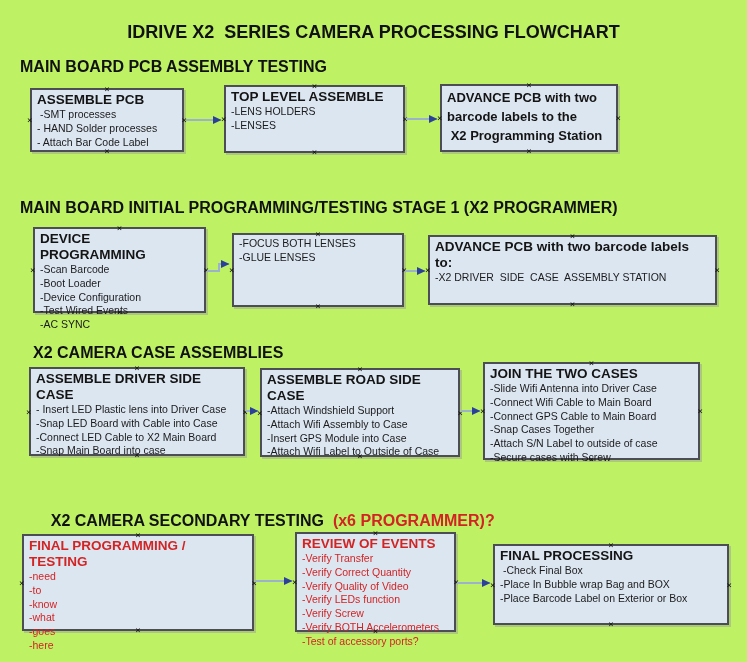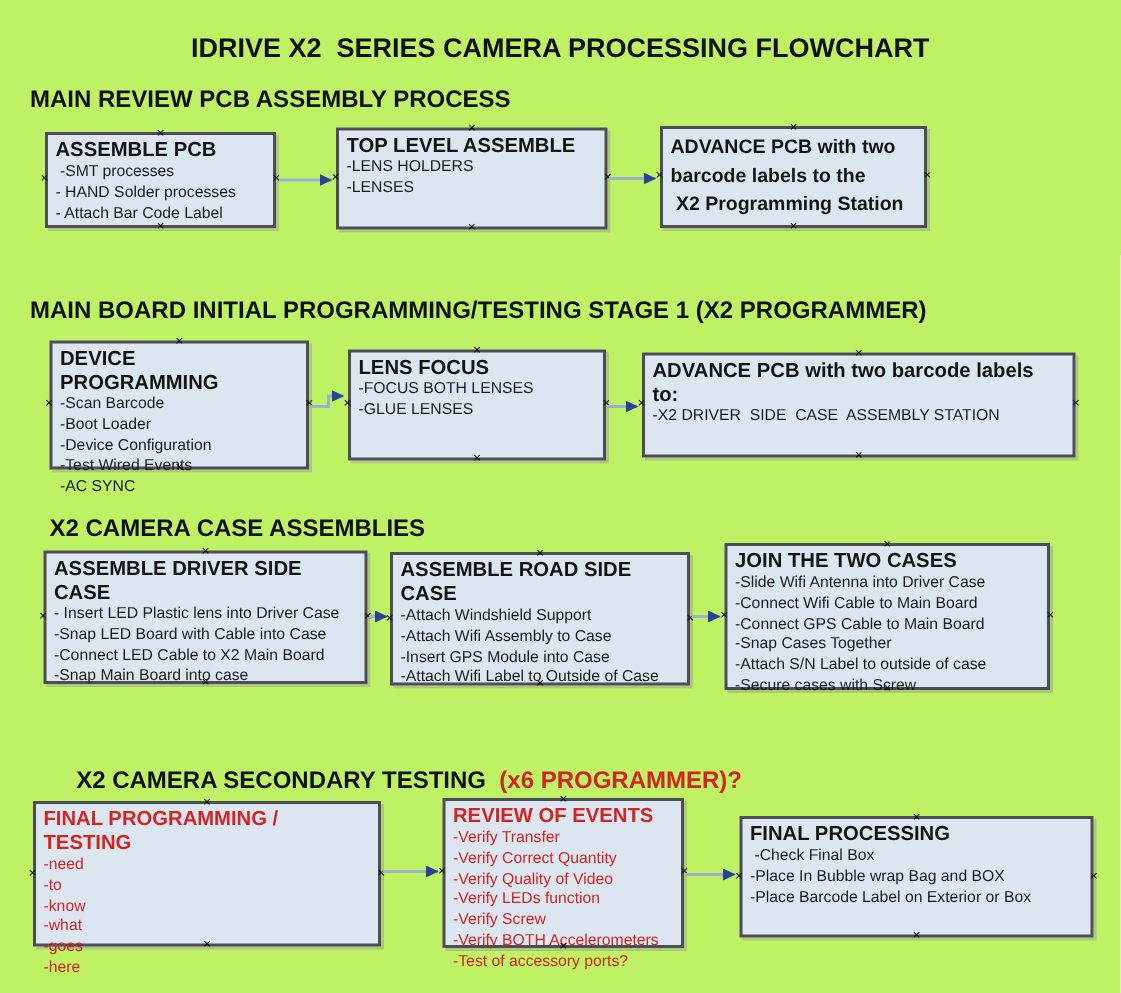--- a/index.html
+++ b/index.html
@@ -46,21 +46,21 @@
     pointer-events:none; z-index:5;
   }
 </style>
 </head>
 <body>
 
 <div id="canvas">
 
   <div id="page-title">IDRIVE X2  SERIES CAMERA PROCESSING FLOWCHART</div>
 
-  <div class="sec-heading" style="left:20px; top:58px;">MAIN REVIEW PCB ASSEMBLY PROCESS</div>
+  <div class="sec-heading" style="left:20px; top:58px;">MAIN BOARD PCB ASSEMBLY TESTING</div>
 
   <div class="fbox" style="left:30px; top:88px; width:154px; height:64px;">
     <div class="btitle">ASSEMBLE PCB</div>
     <div class="bline"> -SMT processes</div>
     <div class="bline">- HAND Solder processes</div>
     <div class="bline">- Attach Bar Code Label</div>
   <span class="hx hx-top">×</span>
       <span class="hx hx-bottom">×</span>
       <span class="hx hx-left">×</span>
       <span class="hx hx-right">×</span>
@@ -95,21 +95,20 @@
     <div class="bline">-Device Configuration</div>
     <div class="bline">-Test Wired Events</div>
     <div class="bline">-AC SYNC</div>
   <span class="hx hx-top">×</span>
       <span class="hx hx-bottom">×</span>
       <span class="hx hx-left">×</span>
       <span class="hx hx-right">×</span>
     </div>
 
   <div class="fbox" style="left:232px; top:233px; width:172px; height:74px;">
-    <div class="btitle">LENS FOCUS</div>
     <div class="bline">-FOCUS BOTH LENSES</div>
     <div class="bline">-GLUE LENSES</div>
   <span class="hx hx-top">×</span>
       <span class="hx hx-bottom">×</span>
       <span class="hx hx-left">×</span>
       <span class="hx hx-right">×</span>
     </div>
 
   <div class="fbox" style="left:428px; top:235px; width:289px; height:70px;">
     <div class="btitle">ADVANCE PCB with two barcode labels to:</div>

